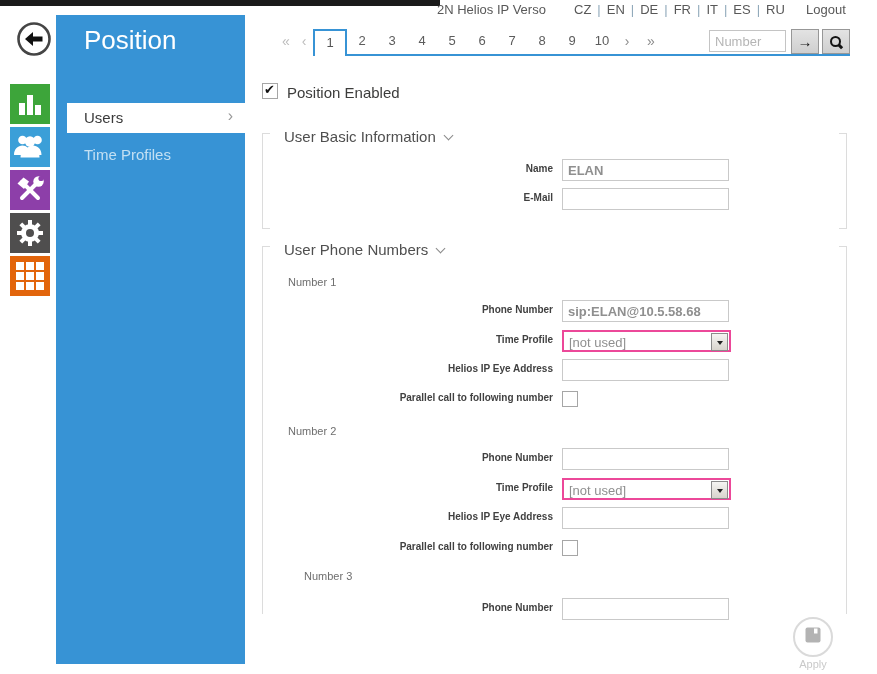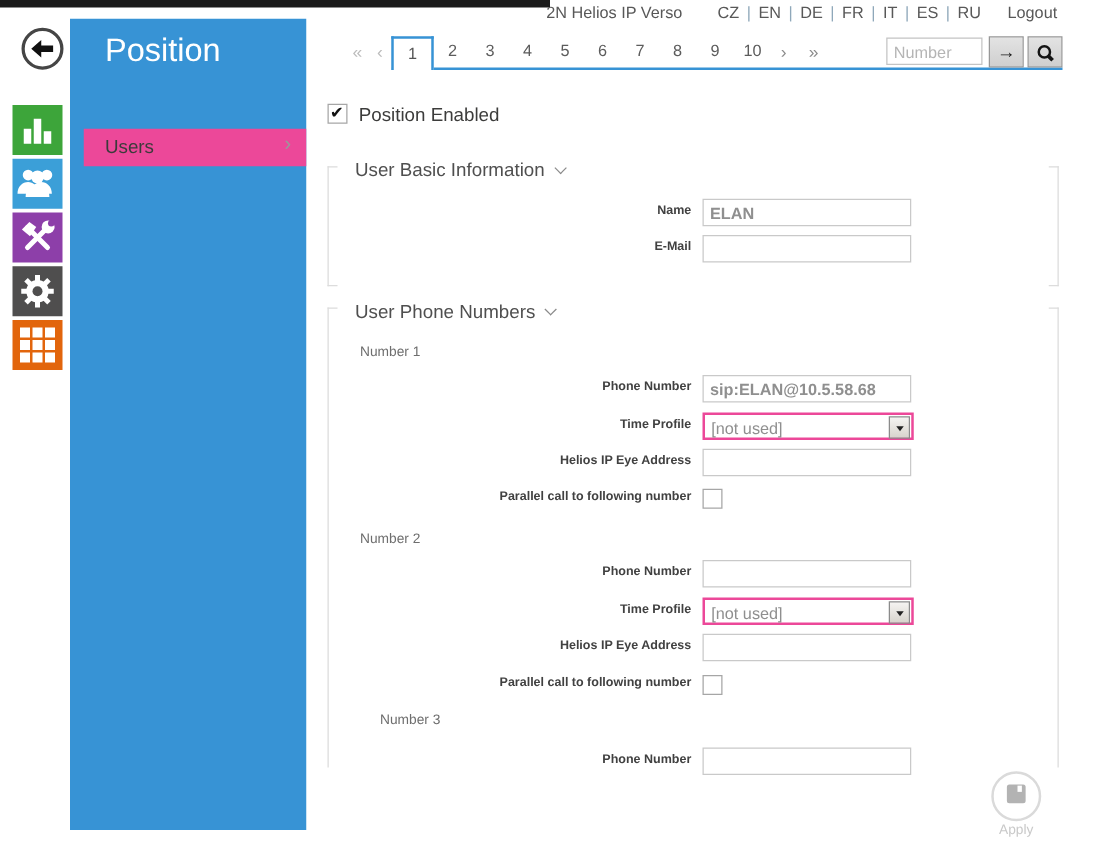--- a/index.html
+++ b/index.html
@@ -18,21 +18,21 @@
   
   .back-btn{position:absolute;left:16px;top:21px;width:36px;height:36px;cursor:pointer;}
 
   
   .tile{position:absolute;left:10px;width:40px;height:40px;cursor:pointer;}
 
   
   .panel{position:absolute;left:56px;top:15px;width:189px;height:649px;background:#3793d5;}
   .panel-title{position:absolute;left:28px;top:10px;font-size:26px;font-weight:300;color:#ffffff;}
   .menu-row{position:absolute;left:11px;width:178px;height:30px;cursor:pointer;}
-  .menu-row.active{background:#ec4899;}
+  .menu-row.active{background:#ffffff;}
   .menu-row .m-lbl{position:absolute;left:17px;top:6px;font-size:15px;}
   .menu-row.active .m-lbl{color:#3b3b3b;}
   .menu-row.inactive .m-lbl{color:#c3e0f3;}
   .chev-r{position:absolute;right:12px;top:4px;color:#9a9a9a;font-size:16px;}
   .chev-r::after{content:"›";}
 
   
   .pg-glyph{position:absolute;top:33px;font-size:14px;text-align:center;cursor:pointer;}
   .pg-num{position:absolute;top:33px;width:30px;text-align:center;font-size:13px;color:#5c5c5c;cursor:pointer;}
   .pg-tab{position:absolute;left:313px;top:29px;width:34px;height:27px;background:#fff;
@@ -191,20 +191,23 @@
       </svg>
     </span>
   </div>
 
   <div class="panel">
     <div class="panel-title">Position</div>
     <div class="menu-row active" style="top:88px;">
       <span class="m-lbl">Users</span>
       <span class="chev-r"></span>
     </div>
+    <div class="menu-row inactive" style="top:125px;">
+      <span class="m-lbl">Time Profiles</span>
+    </div>
   </div>
 
   <span class="pg-glyph" style="left:278px;width:16px;color:#bcbcbc;">«</span>
   <span class="pg-glyph" style="left:296px;width:16px;color:#bcbcbc;">‹</span>
   <div class="pg-tab">1</div>
   <span class="pg-num" style="left:347px;">2</span>
   <span class="pg-num" style="left:377px;">3</span>
   <span class="pg-num" style="left:407px;">4</span>
   <span class="pg-num" style="left:437px;">5</span>
   <span class="pg-num" style="left:467px;">6</span>

